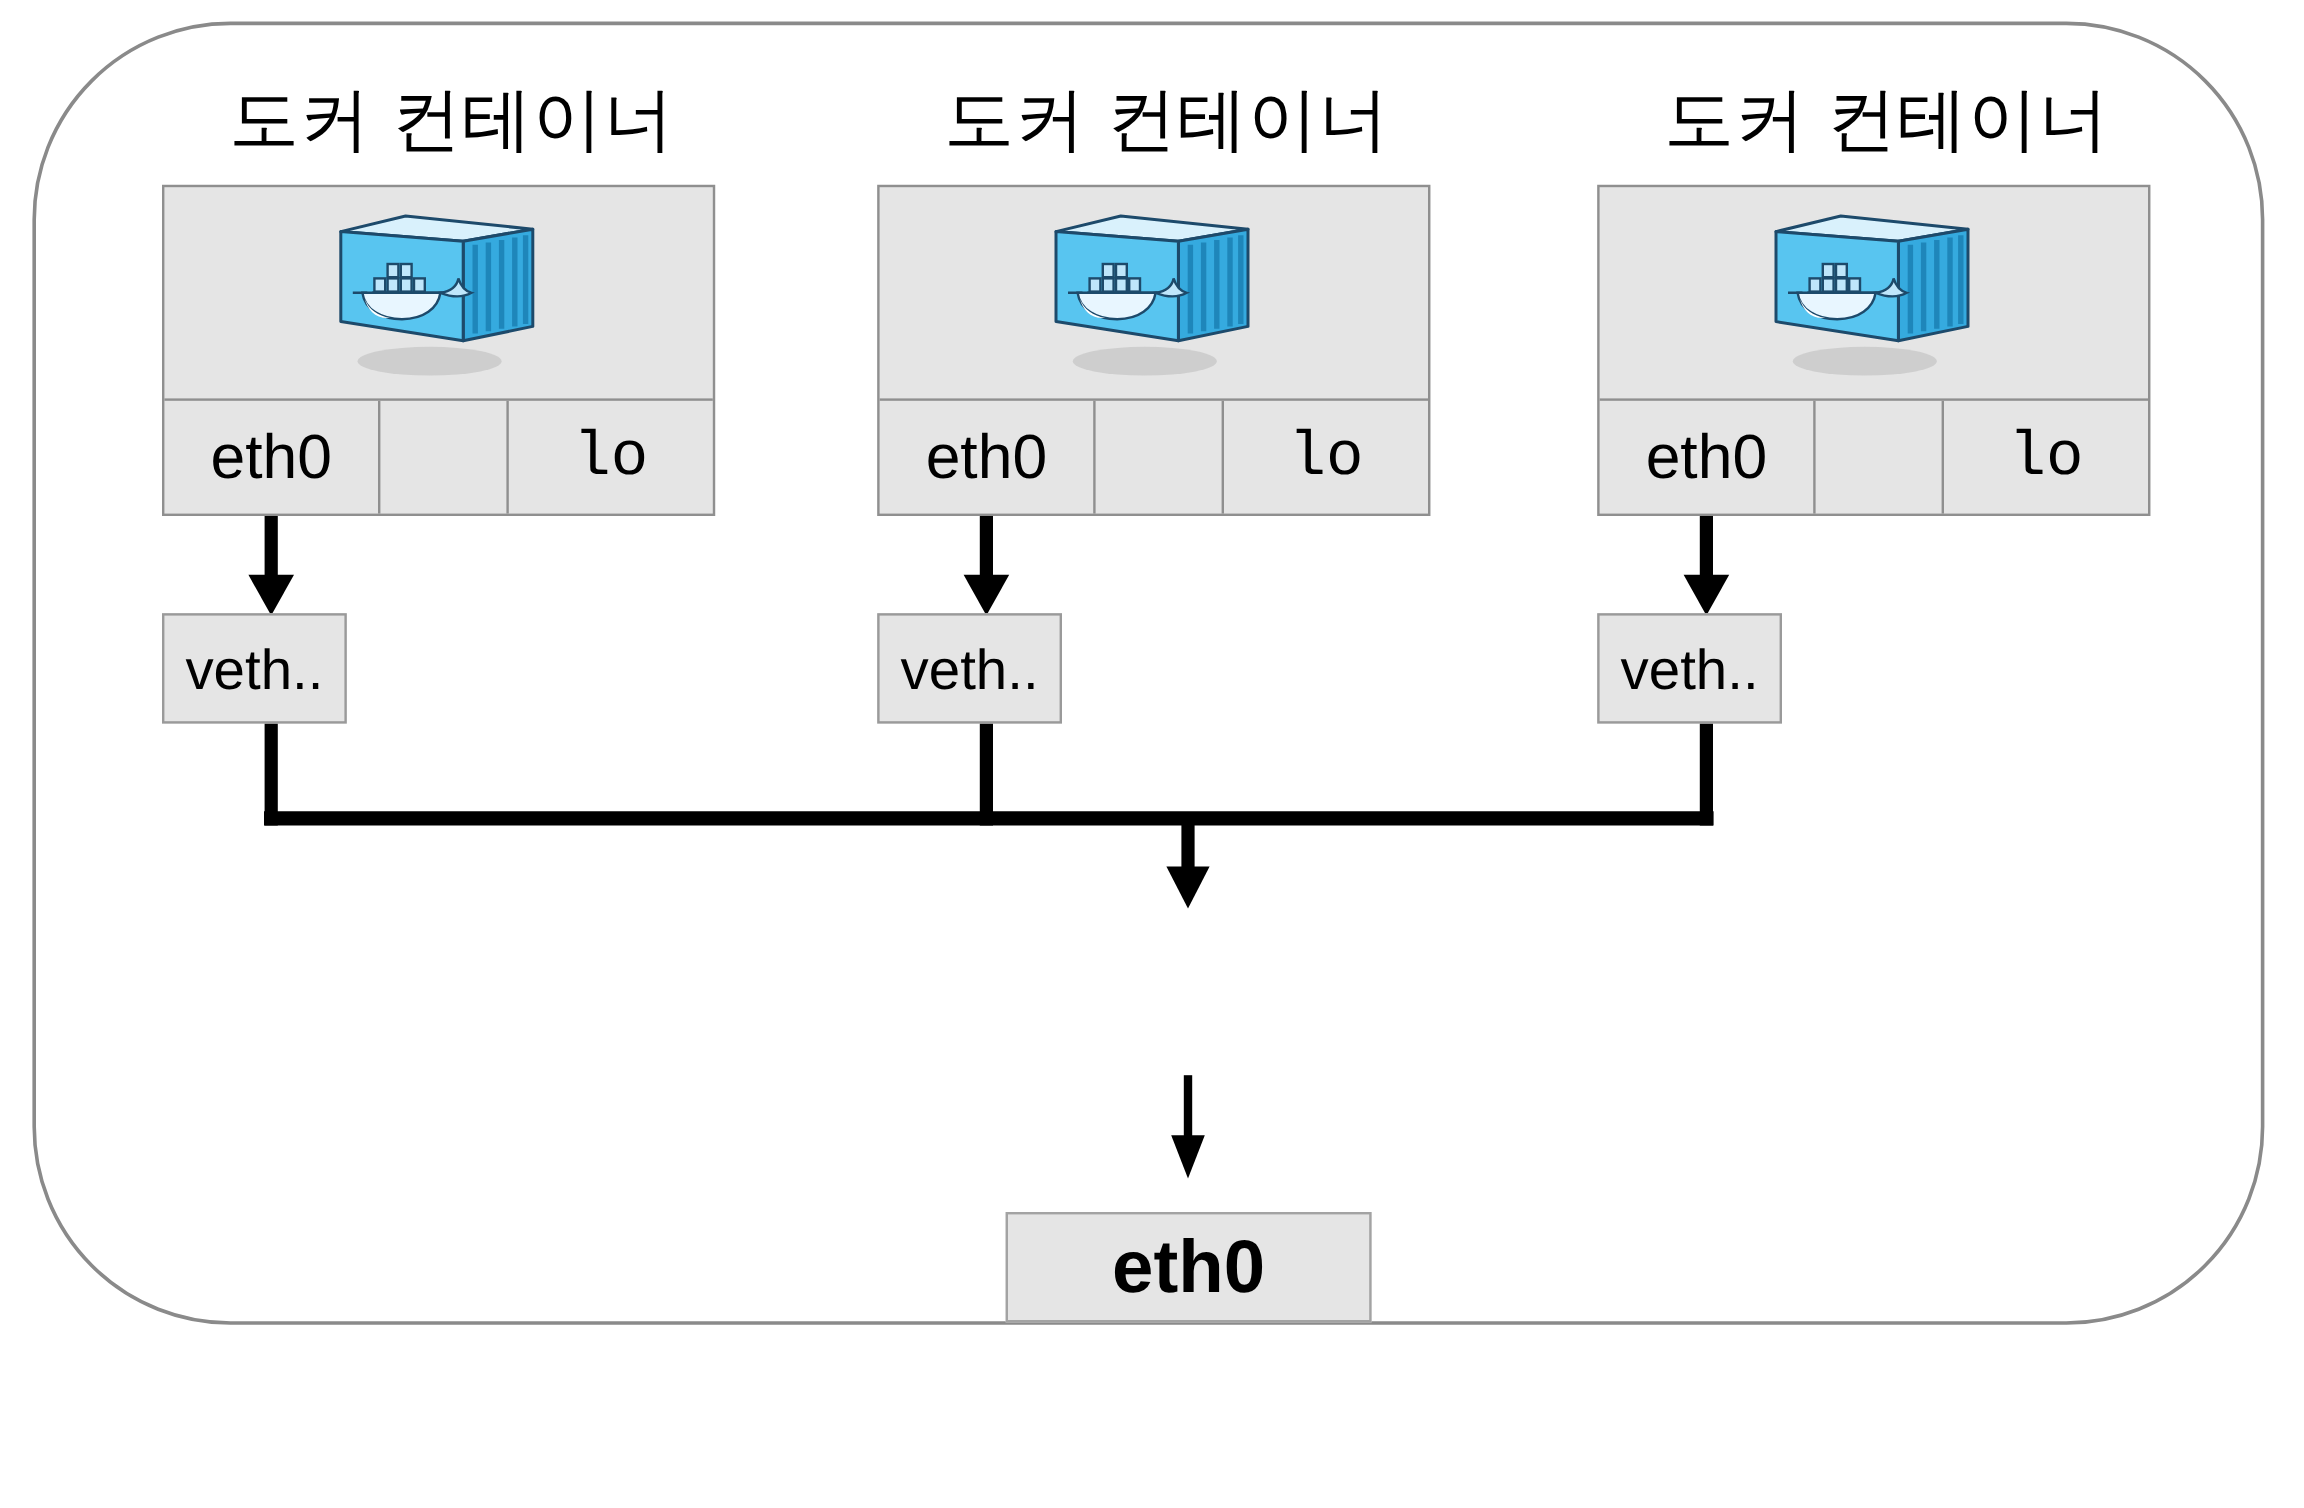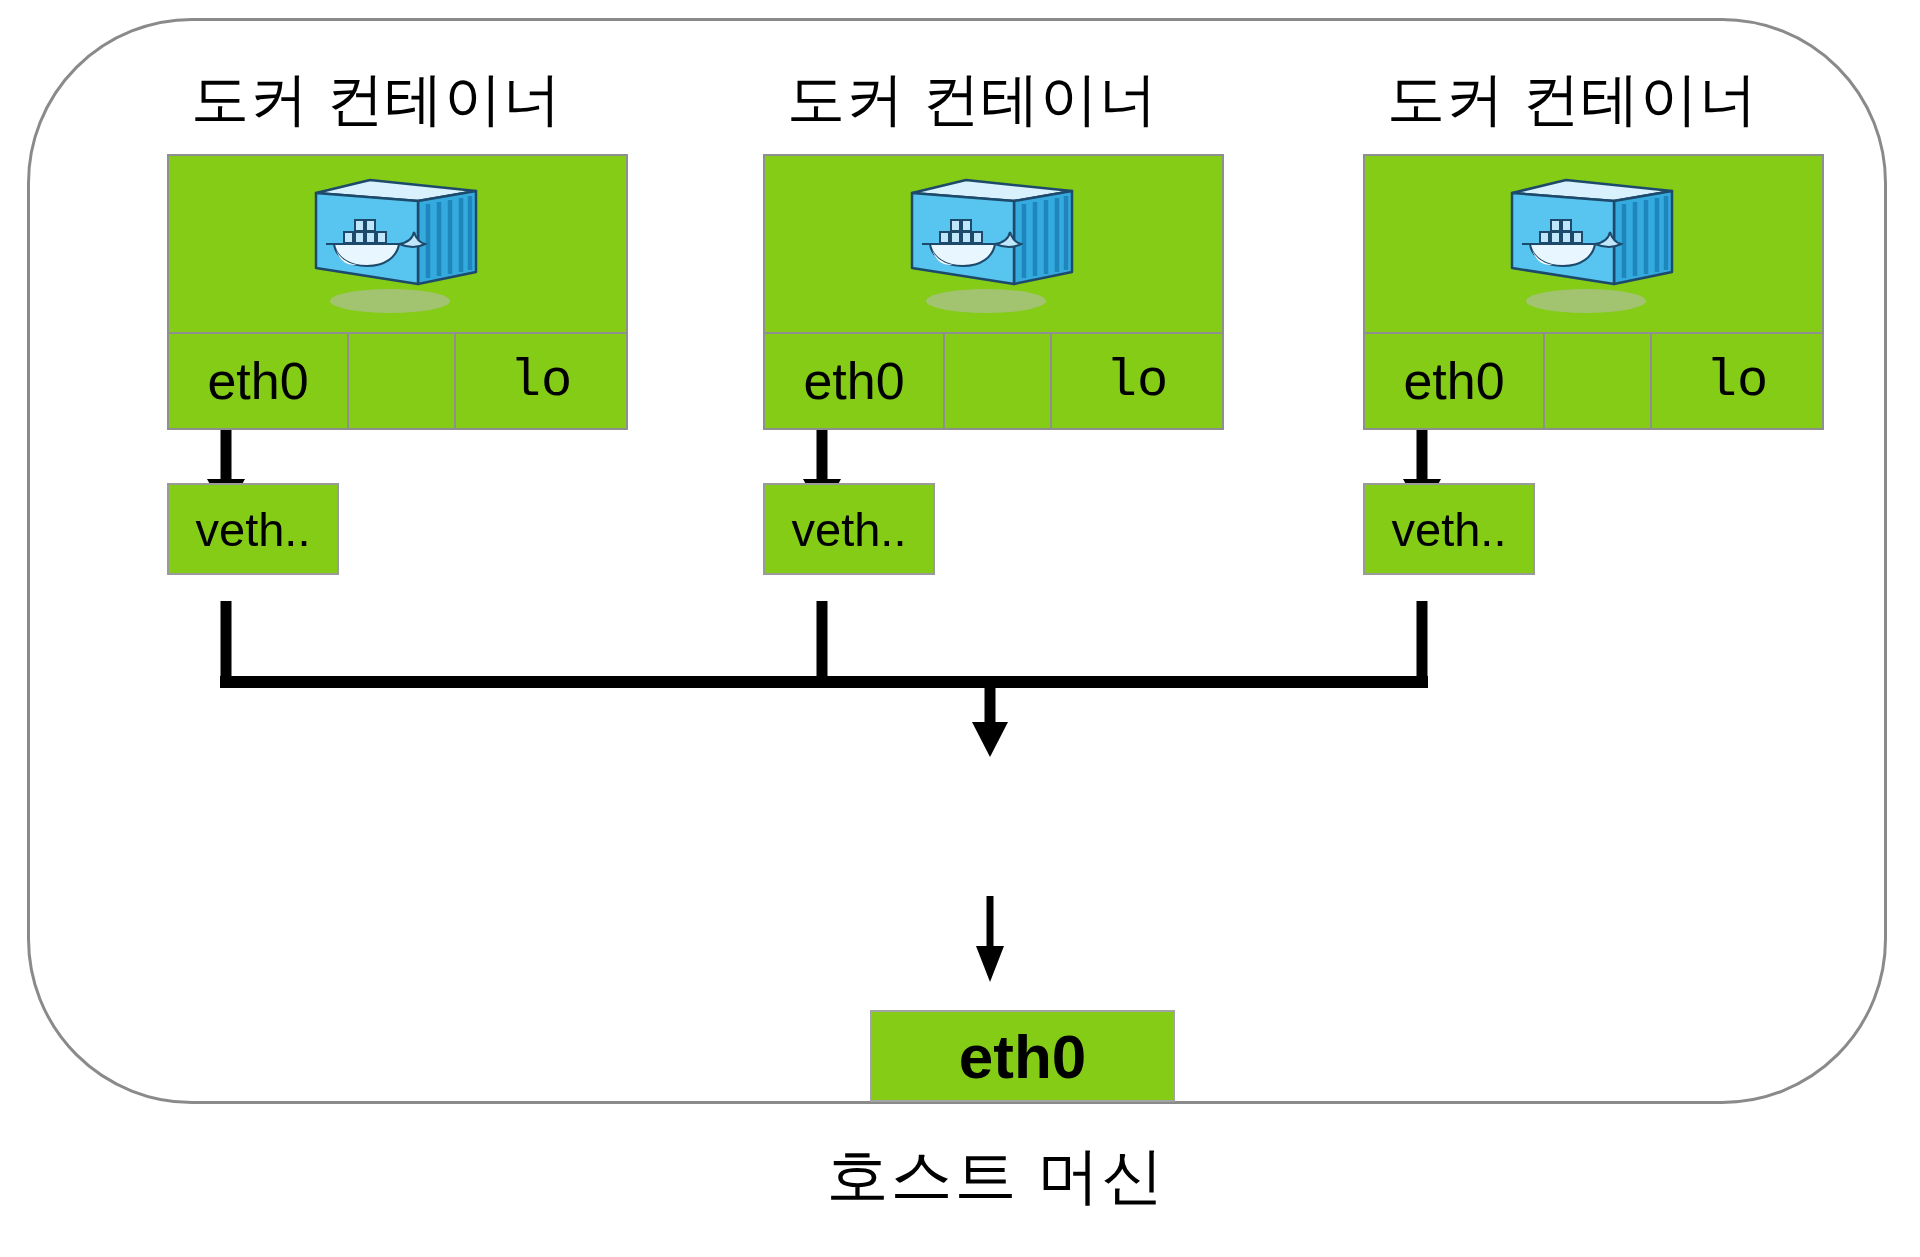--- a/index.html
+++ b/index.html
@@ -9,39 +9,38 @@
     color:#000;
   }
   .stage{position:absolute;left:0;top:0;width:1920px;height:1257px;}
   
   .host-rect{
     position:absolute;left:27px;top:18px;width:1854px;height:1080px;
     border:3px solid #8a8a8a;border-radius:165px;background:transparent;
   }
   
   .gbox{
-    position:absolute;background:#84cc16;border:2px solid #8f8f8f;
+    position:absolute;background:#e5e5e5;border:2px solid #8f8f8f;
     display:flex;align-items:center;justify-content:center;
     box-sizing:border-box;
-    margin-left:32px;
   }
   .container-box{width:461px;height:276px;top:154px;}
   .container-title{
     position:absolute;top:58px;height:84px;width:461px;
     display:flex;align-items:center;justify-content:center;
     font-size:58px;letter-spacing:1px;text-indent:22px;white-space:nowrap;
   }
   .icon-area{position:absolute;left:0;top:0;right:0;height:180px;
     display:flex;align-items:center;justify-content:center;}
   .iface-row{position:absolute;left:0;right:0;bottom:0;height:94px;border-top:2px solid #8f8f8f;}
   .cell-eth0{position:absolute;left:0;top:0;bottom:0;width:178px;border-right:2px solid #8f8f8f;
     display:flex;align-items:center;justify-content:center;font-size:52px;}
   .cell-lo{position:absolute;right:0;top:0;bottom:0;width:170px;border-left:2px solid #8f8f8f;
     display:flex;align-items:center;justify-content:center;font-size:52px;font-family:Liberation Mono, monospace;}
-  .veth-box{width:172px;height:92px;top:483px;font-size:47px;border-color:#9a9a9a;}
+  .veth-box{width:154px;height:92px;top:511px;font-size:47px;border-color:#9a9a9a;}
   .docker0-box{left:838px;top:758px;width:305px;height:94px;font-size:50px;border-color:#a3a3a3;}
   .hosteth0-box{left:838px;top:1010px;width:305px;height:92px;font-size:62px;font-weight:bold;border-color:#a3a3a3;}
   .host-label{
     position:absolute;left:740px;top:1128px;width:512px;height:96px;
     display:flex;align-items:center;justify-content:center;
     font-size:62px;letter-spacing:2px;white-space:nowrap;
   }
   .connectors{position:absolute;left:0;top:0;width:1920px;height:1257px;}
   .dockericon{width:200px;height:150px;}
 </style>
@@ -144,15 +143,14 @@
     <div class="iface-row">
       <div class="cell-eth0">eth0</div>
       <div class="cell-lo">lo</div>
     </div>
   </div>
   <div class="gbox veth-box" style="left:1331px;">veth..</div>
 
 
   <div class="gbox hosteth0-box">eth0</div>
 
-  <div class="host-label">호스트 머신</div>
 
 </div>
 
 </body></html>

